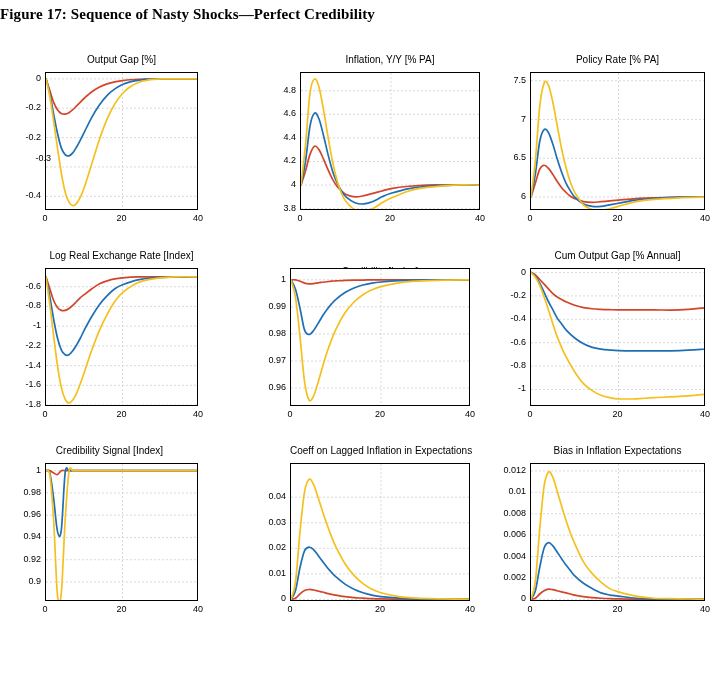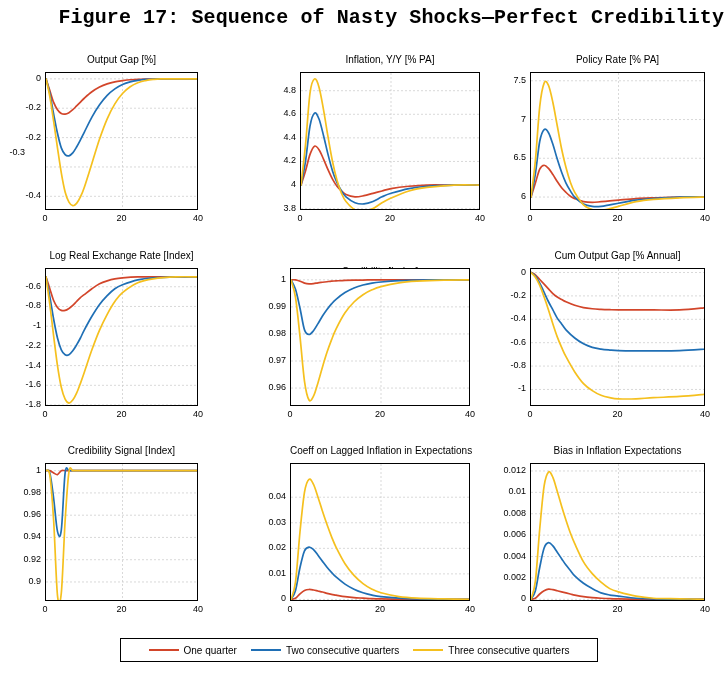--- a/index.html
+++ b/index.html
@@ -18,24 +18,24 @@
   #figure {
     position: relative;
     width: 724px;
     height: 689px;
   }
   .fig-title {
     position: absolute;
     top: 6px;
     left: 0;
     width: 724px;
-    text-align: right;
-    font-size: 20px;
+    text-align: left;
+    font-size: 15px;
     font-weight: bold;
-    font-family: Liberation Mono, monospace;
+    font-family: Liberation Serif, serif;
     letter-spacing: 0.1px;
   }
   .panel {
     position: absolute;
   }
   .panel-title {
     position: absolute;
     top: 0;
     left: 0;
     width: 100%;
@@ -108,21 +108,21 @@
             <line x1="0" x2="153" y1="64.59574468085107" y2="64.59574468085107" stroke="#C8C8C8" stroke-width="0.7" stroke-dasharray="2,2"></line>
             <line x1="0" x2="153" y1="35.234042553191514" y2="35.234042553191514" stroke="#C8C8C8" stroke-width="0.7" stroke-dasharray="2,2"></line>
             <line x1="0" x2="153" y1="5.872340425531917" y2="5.872340425531917" stroke="#C8C8C8" stroke-width="0.7" stroke-dasharray="2,2"></line>
             <line y1="0" y2="138" x1="76.5" x2="76.5" stroke="#C8C8C8" stroke-width="0.7" stroke-dasharray="2,2"></line>
             <path d="M 0.00 5.87 C 0.64 7.83, 2.55 13.70, 3.83 17.62 C 5.10 21.53, 6.38 26.18, 7.65 29.36 C 8.93 32.54, 10.20 34.84, 11.47 36.70 C 12.75 38.56, 14.03 39.79, 15.30 40.52 C 16.57 41.25, 17.85 41.25, 19.13 41.11 C 20.40 40.96, 21.68 40.37, 22.95 39.64 C 24.22 38.90, 25.50 37.83, 26.77 36.70 C 28.05 35.58, 29.32 34.16, 30.60 32.89 C 31.88 31.61, 33.15 30.34, 34.43 29.07 C 35.70 27.80, 36.34 26.96, 38.25 25.25 C 40.16 23.54, 43.35 20.65, 45.90 18.79 C 48.45 16.93, 51.00 15.41, 53.55 14.09 C 56.10 12.77, 58.65 11.74, 61.20 10.86 C 63.75 9.98, 66.30 9.35, 68.85 8.81 C 71.40 8.27, 73.95 7.98, 76.50 7.63 C 79.05 7.29, 81.60 6.95, 84.15 6.75 C 86.70 6.56, 89.25 6.56, 91.80 6.46 C 94.35 6.36, 96.90 6.21, 99.45 6.17 C 102.00 6.12, 104.55 6.21, 107.10 6.17 C 109.65 6.12, 110.92 5.92, 114.75 5.87 C 118.58 5.82, 123.67 5.87, 130.05 5.87 C 136.42 5.87, 149.18 5.87, 153.00 5.87" fill="none" stroke="#D2452A" stroke-width="1.7" stroke-linejoin="round" stroke-linecap="round"></path>
             <path d="M 0.00 5.87 C 0.64 8.32, 2.55 14.68, 3.83 20.55 C 5.10 26.43, 6.38 34.50, 7.65 41.11 C 8.93 47.71, 10.20 54.56, 11.47 60.19 C 12.75 65.82, 14.03 71.30, 15.30 74.87 C 16.57 78.44, 17.85 80.30, 19.13 81.63 C 20.40 82.95, 21.68 83.09, 22.95 82.80 C 24.22 82.51, 25.50 81.33, 26.77 79.86 C 28.05 78.40, 29.32 76.14, 30.60 73.99 C 31.88 71.84, 33.15 69.39, 34.43 66.94 C 35.70 64.50, 36.34 63.13, 38.25 59.31 C 40.16 55.49, 43.35 48.64, 45.90 44.04 C 48.45 39.44, 51.00 35.33, 53.55 31.71 C 56.10 28.09, 58.65 24.96, 61.20 22.31 C 63.75 19.67, 66.30 17.67, 68.85 15.86 C 71.40 14.04, 73.95 12.63, 76.50 11.45 C 79.05 10.28, 81.60 9.49, 84.15 8.81 C 86.70 8.12, 89.25 7.73, 91.80 7.34 C 94.35 6.95, 96.90 6.66, 99.45 6.46 C 102.00 6.26, 104.55 6.26, 107.10 6.17 C 109.65 6.07, 110.92 5.92, 114.75 5.87 C 118.58 5.82, 123.67 5.87, 130.05 5.87 C 136.42 5.87, 149.18 5.87, 153.00 5.87" fill="none" stroke="#1F6FB5" stroke-width="1.7" stroke-linejoin="round" stroke-linecap="round"></path>
             <path d="M 0.00 5.87 C 0.64 8.81, 2.55 16.39, 3.83 23.49 C 5.10 30.59, 6.38 39.88, 7.65 48.45 C 8.93 57.01, 10.20 66.31, 11.47 74.87 C 12.75 83.44, 14.03 92.49, 15.30 99.83 C 16.57 107.17, 17.85 114.02, 19.13 118.91 C 20.40 123.81, 21.68 126.89, 22.95 129.19 C 24.22 131.49, 25.50 132.52, 26.77 132.71 C 28.05 132.91, 29.32 131.83, 30.60 130.37 C 31.88 128.90, 33.15 126.55, 34.43 123.91 C 35.70 121.26, 36.34 120.09, 38.25 114.51 C 40.16 108.93, 43.35 98.51, 45.90 90.43 C 48.45 82.36, 51.00 73.50, 53.55 66.06 C 56.10 58.63, 58.65 51.68, 61.20 45.80 C 63.75 39.93, 66.30 35.04, 68.85 30.83 C 71.40 26.62, 73.95 23.39, 76.50 20.55 C 79.05 17.71, 81.60 15.61, 84.15 13.80 C 86.70 11.99, 89.25 10.72, 91.80 9.69 C 94.35 8.66, 96.90 8.17, 99.45 7.63 C 102.00 7.10, 104.55 6.75, 107.10 6.46 C 109.65 6.17, 110.92 5.97, 114.75 5.87 C 118.58 5.77, 123.67 5.87, 130.05 5.87 C 136.42 5.87, 149.18 5.87, 153.00 5.87" fill="none" stroke="#F5C01E" stroke-width="1.7" stroke-linejoin="round" stroke-linecap="round"></path>
           </svg>
         </div>
         <div class="ytick" style="left: 0px; width: 41px; top: 141.319px;">-0.4</div>
-        <div class="ytick" style="left: 0px; width: 25px; top: 98px;">-0.3</div>
+        <div class="ytick" style="left: 0px; width: 51px; top: 104px;">-0.3</div>
         <div class="ytick" style="left: 0px; width: 41px; top: 82.5957px;">-0.2</div>
         <div class="ytick" style="left: 0px; width: 41px; top: 53.234px;">-0.2</div>
         <div class="ytick" style="left: 0px; width: 41px; top: 23.8723px;">0</div>
         <div class="xtick" style="left: 45px; top: 159px;">0</div>
         <div class="xtick" style="left: 121.5px; top: 159px;">20</div>
         <div class="xtick" style="left: 198px; top: 159px;">40</div>
       </div>
       <div class="panel" style="left: 255px; top: 54px; width: 230px; height: 178px;">
         <div class="panel-title" style="left: 45px; width: 180px;">Inflation, Y/Y [% PA]</div>
         <div class="plotbox" style="left: 45px; top: 18px; width: 180px; height: 138px;">
@@ -243,21 +243,21 @@
         <div class="ytick" style="left: 0px; width: 41px; top: 115.068px;">-0.8</div>
         <div class="ytick" style="left: 0px; width: 41px; top: 91.678px;">-0.6</div>
         <div class="ytick" style="left: 0px; width: 41px; top: 68.2881px;">-0.4</div>
         <div class="ytick" style="left: 0px; width: 41px; top: 44.8983px;">-0.2</div>
         <div class="ytick" style="left: 0px; width: 41px; top: 21.5085px;">0</div>
         <div class="xtick" style="left: 45px; top: 159px;">0</div>
         <div class="xtick" style="left: 132.5px; top: 159px;">20</div>
         <div class="xtick" style="left: 220px; top: 159px;">40</div>
       </div>
       <div class="panel" style="left: 0px; top: 445px; width: 203px; height: 178px;">
-        <div class="panel-title" style="left: 45px; width: 153px;">Credibility Signal [Index]</div>
+        <div class="panel-title" style="left: 33px; width: 153px;">Credibility Signal [Index]</div>
         <div class="plotbox" style="left: 45px; top: 18px; width: 153px; height: 138px;">
           <svg width="153" height="138" viewBox="0 0 153 138">
             <line x1="0" x2="153" y1="117.96774193548386" y2="117.96774193548386" stroke="#C8C8C8" stroke-width="0.7" stroke-dasharray="2,2"></line>
             <line x1="0" x2="153" y1="95.70967741935479" y2="95.70967741935479" stroke="#C8C8C8" stroke-width="0.7" stroke-dasharray="2,2"></line>
             <line x1="0" x2="153" y1="73.45161290322586" y2="73.45161290322586" stroke="#C8C8C8" stroke-width="0.7" stroke-dasharray="2,2"></line>
             <line x1="0" x2="153" y1="51.193548387096826" y2="51.193548387096826" stroke="#C8C8C8" stroke-width="0.7" stroke-dasharray="2,2"></line>
             <line x1="0" x2="153" y1="28.935483870967758" y2="28.935483870967758" stroke="#C8C8C8" stroke-width="0.7" stroke-dasharray="2,2"></line>
             <line x1="0" x2="153" y1="6.677419354838719" y2="6.677419354838719" stroke="#C8C8C8" stroke-width="0.7" stroke-dasharray="2,2"></line>
             <line y1="0" y2="138" x1="76.5" x2="76.5" stroke="#C8C8C8" stroke-width="0.7" stroke-dasharray="2,2"></line>
             <path d="M 0.00 6.68 C 0.64 6.68, 2.55 6.31, 3.83 6.68 C 5.10 7.05, 6.38 8.25, 7.65 8.90 C 8.93 9.55, 10.20 10.94, 11.47 10.57 C 12.75 10.20, 14.03 7.33, 15.30 6.68 C 16.57 6.03, 17.85 6.68, 19.13 6.68 C 20.40 6.68, 21.68 6.68, 22.95 6.68 C 24.22 6.68, 25.50 6.68, 26.77 6.68 C 28.05 6.68, 28.69 6.68, 30.60 6.68 C 32.51 6.68, 35.70 6.68, 38.25 6.68 C 40.80 6.68, 42.07 6.68, 45.90 6.68 C 49.73 6.68, 56.10 6.68, 61.20 6.68 C 66.30 6.68, 68.85 6.68, 76.50 6.68 C 84.15 6.68, 94.35 6.68, 107.10 6.68 C 119.85 6.68, 145.35 6.68, 153.00 6.68" fill="none" stroke="#D2452A" stroke-width="1.7" stroke-linejoin="round" stroke-linecap="round"></path>
@@ -321,27 +321,13 @@
         <div class="ytick" style="left: 0px; width: 41px; top: 110.535px;">0.004</div>
         <div class="ytick" style="left: 0px; width: 41px; top: 89.1395px;">0.006</div>
         <div class="ytick" style="left: 0px; width: 41px; top: 67.7442px;">0.008</div>
         <div class="ytick" style="left: 0px; width: 41px; top: 46.3488px;">0.01</div>
         <div class="ytick" style="left: 0px; width: 41px; top: 24.9535px;">0.012</div>
         <div class="xtick" style="left: 45px; top: 159px;">0</div>
         <div class="xtick" style="left: 132.5px; top: 159px;">20</div>
         <div class="xtick" style="left: 220px; top: 159px;">40</div>
       </div>
     </div>
-  <div class="legend" id="legend" style="left: 120px; top: 638px; width: 478px; height: 24px;">
-      <div class="legend-item">
-        <span class="legend-line" style="border-top-color: rgb(210, 69, 42);"></span>
-        <span>One quarter</span>
-      </div>
-      <div class="legend-item">
-        <span class="legend-line" style="border-top-color: rgb(31, 111, 181);"></span>
-        <span>Two consecutive quarters</span>
-      </div>
-      <div class="legend-item">
-        <span class="legend-line" style="border-top-color: rgb(245, 192, 30);"></span>
-        <span>Three consecutive quarters</span>
-      </div>
-    </div>
 </div>
 
 </body></html>

